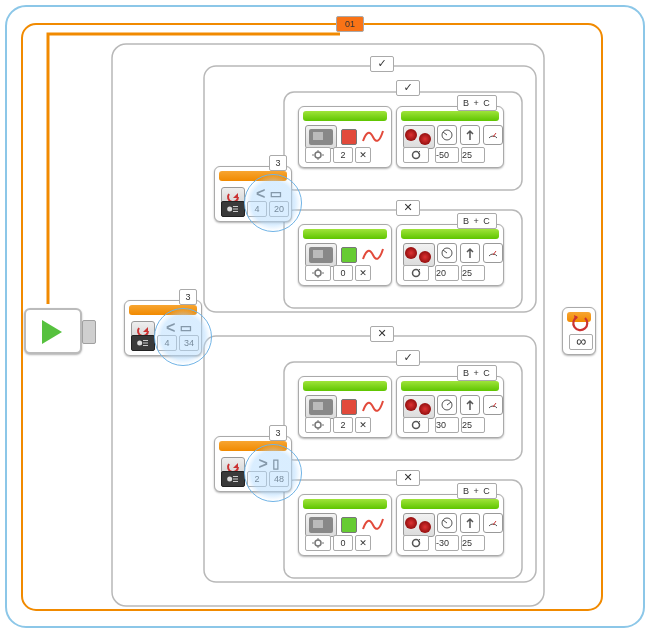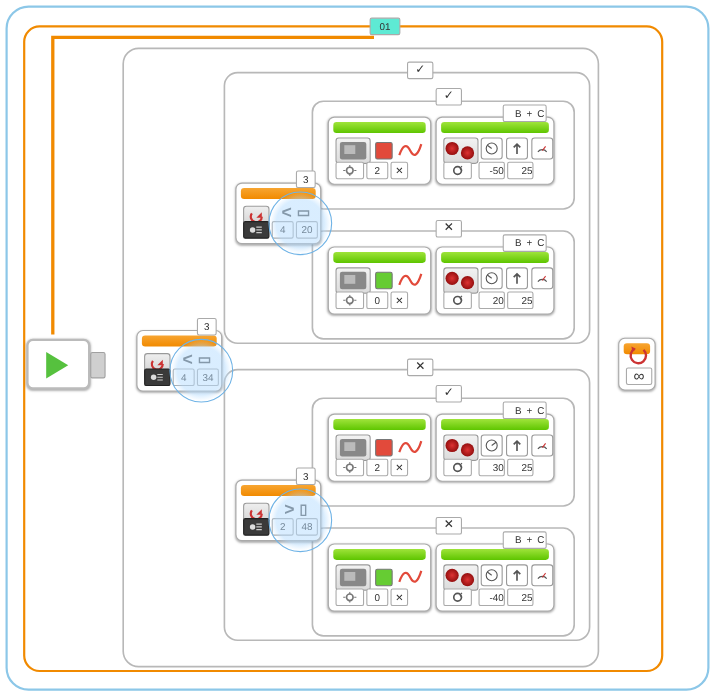--- a/index.html
+++ b/index.html
@@ -36,41 +36,41 @@
   .led .sq.red{background:#e24a3b}
   .led .sq.green{background:#66cc33}
   .led .wave{position:absolute;left:62px;top:18px;width:24px;height:22px}
   .led .mode{position:absolute;left:6px;bottom:4px;width:24px;height:14px;background:#fff;border:1px solid #aaa;border-radius:2px;display:flex;align-items:center;justify-content:center}
   .led .fields{position:absolute;left:34px;bottom:4px;display:flex;gap:2px}
   .led .fields .f{width:18px;height:14px;border:1px solid #aaa;border-radius:2px;text-align:center;line-height:14px;font-size:9px;background:#fff}
   .led .fields .fx{width:14px}
 
   
   .move{width:108px;height:62px}
-  .move .ports{position:absolute;right:6px;top:-12px;width:38px;height:14px;background:#fff;border:1px solid #aaa;border-radius:2px;text-align:right;line-height:14px;font-size:9px;letter-spacing:1px}
+  .move .ports{position:absolute;right:6px;top:-12px;width:38px;height:14px;background:#fff;border:1px solid #aaa;border-radius:2px;text-align:center;line-height:14px;font-size:9px;letter-spacing:1px}
   .move .panel{position:absolute;left:6px;top:18px;width:30px;height:22px;background:linear-gradient(#f2f2f2,#dcdcdc);border:1px solid #999;border-radius:3px}
   .move .wheel{position:absolute;width:12px;height:12px;border-radius:50%;background:radial-gradient(#d33,#700)}
   .move .w1{left:8px;top:22px}.move .w2{left:22px;top:26px}
   .move .gauges{position:absolute;left:40px;top:18px;display:flex;gap:3px}
   .gauge{width:18px;height:18px;border:1px solid #999;border-radius:3px;background:#fff;position:relative;display:flex;align-items:center;justify-content:center}
   .gauge svg{width:14px;height:14px}
   .move .mode{position:absolute;left:6px;bottom:4px;width:24px;height:14px;background:#fff;border:1px solid #aaa;border-radius:2px;display:flex;align-items:center;justify-content:center}
   .move .fields{position:absolute;left:38px;bottom:4px;display:flex;gap:2px}
-  .move .fields .f{width:22px;height:14px;border:1px solid #aaa;border-radius:2px;text-align:right;line-height:14px;font-size:9px;background:#fff}
+  .move .fields .f{width:22px;height:14px;border:1px solid #aaa;border-radius:2px;text-align:left;line-height:14px;font-size:9px;background:#fff}
 
   
   .loopend{width:34px;height:48px;left:562px;top:307px}
   .loopend .arr{position:absolute;left:8px;top:6px;width:18px;height:18px}
   .loopend .inf{position:absolute;left:6px;bottom:4px;width:22px;height:14px;border:1px solid #aaa;border-radius:2px;text-align:center;line-height:12px;font-size:14px;background:#fff}
 
   
   .tab{position:absolute;width:22px;height:14px;border:1px solid #aaa;background:#fff;border-radius:2px;text-align:center;line-height:13px;font-size:11px}
 
   
-  .badge{position:absolute;width:26px;height:14px;border:1px solid #aaa;background:#5eead4;border-radius:2px;text-align:center;line-height:14px;font-size:9px}
+  .badge{position:absolute;width:26px;height:14px;border:1px solid #aaa;background:#f97316;border-radius:2px;text-align:center;line-height:14px;font-size:9px}
   .rail{position:absolute;background:#cfcfcf;border:1px solid #a0a0a0;border-radius:2px}
 </style>
 </head>
 <body>
 <div class="canvas">
 
 <svg class="wires">
   <defs>
     <linearGradient id="og" x1="0" y1="0" x2="0" y2="1">
       <stop offset="0" stop-color="#f7a531"></stop>
@@ -416,21 +416,21 @@
           </svg>
         </div>
   </div>
   <div class="mode">
         <svg width="14" height="10" viewBox="0 0 14 10">
           <circle cx="7" cy="5" r="3.5" fill="none" stroke="#555" stroke-width="1.5"></circle>
           <path d="M9 3 L11 1 M9 3 L11 5" stroke="#555"></path>
         </svg>
       </div>
   <div class="fields">
-    <div class="f">-40</div>
+    <div class="f">-30</div>
     <div class="f">25</div>
   </div>
 </div>
 
 <div class="block loopend">
   <div class="bar"></div>
   <div class="arr"><svg viewBox="0 0 18 18">
           <path d="M14 4 A7 7 0 1 1 6 3" fill="none" stroke="#c33" stroke-width="2.2"></path>
           <path d="M3 1 L7 3 L4 6 Z" fill="#c33"></path>
         </svg></div>

